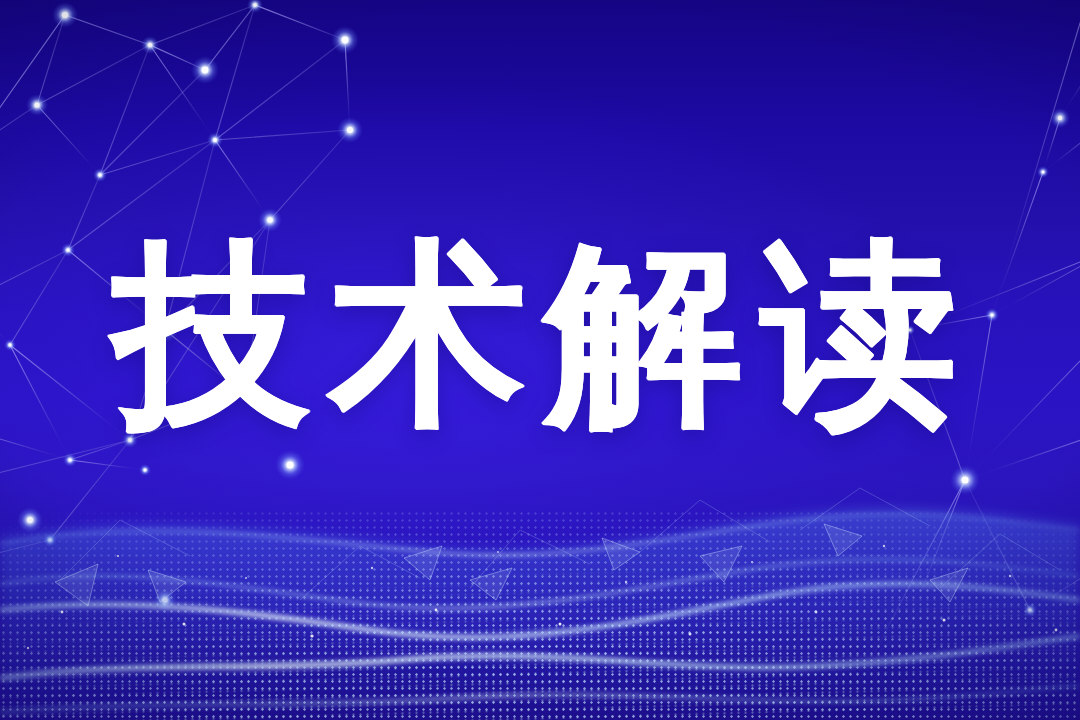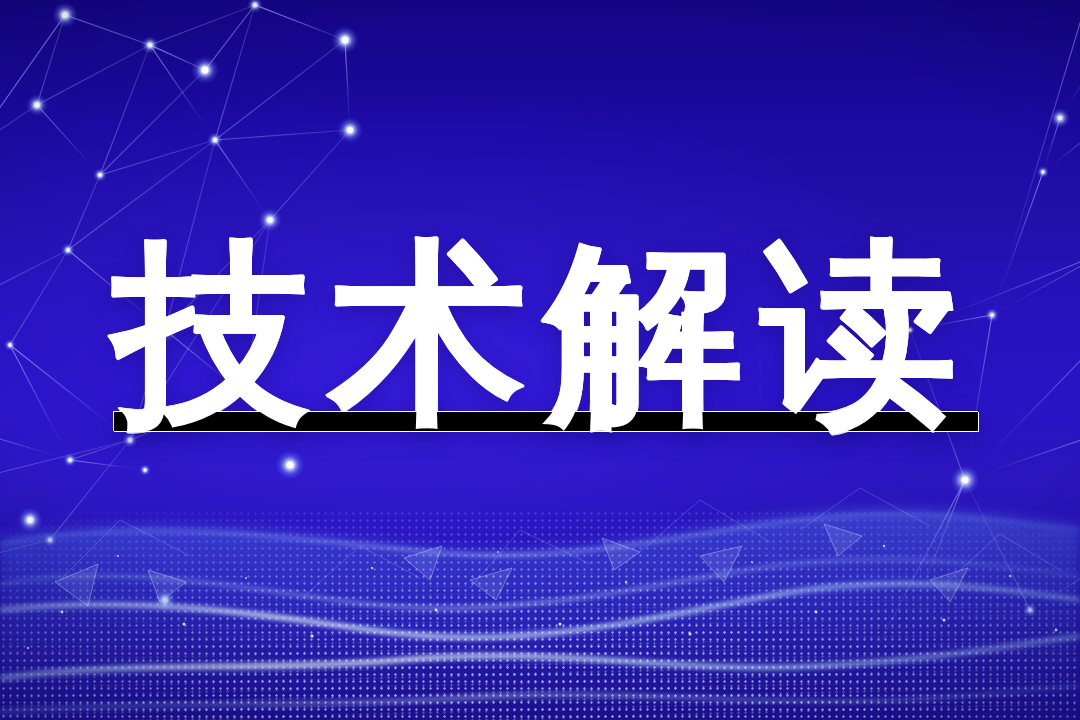--- a/index.html
+++ b/index.html
@@ -99,21 +99,20 @@
   
   .headline-wrap {
     position: absolute;
     left: 0;
     right: 8px;
     top: 236px;
     display: flex;
     justify-content: center;
     align-items: center;
     pointer-events: none;
-    text-decoration: underline;
   }
   .headline {
     margin: 0;
     color: #ffffff;
     font-size: 196px;
     line-height: 1;
     font-weight: 900;
     letter-spacing: 20px;
     padding-left: 20px;
     font-family: "DejaVu Sans", "Liberation Sans", sans-serif;

